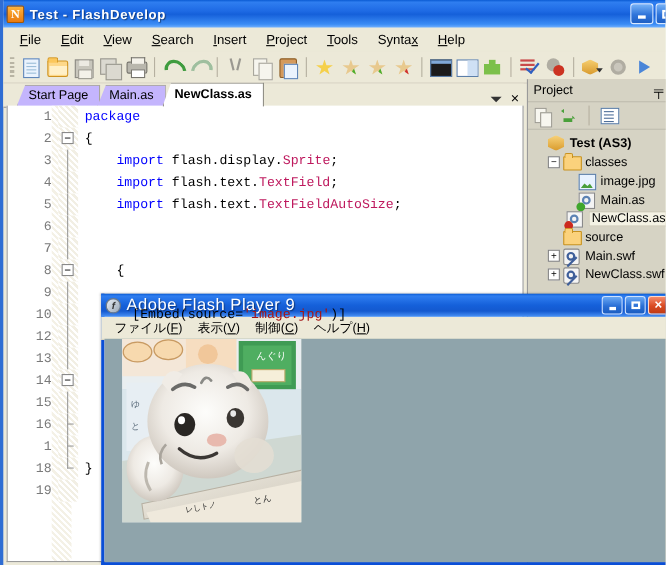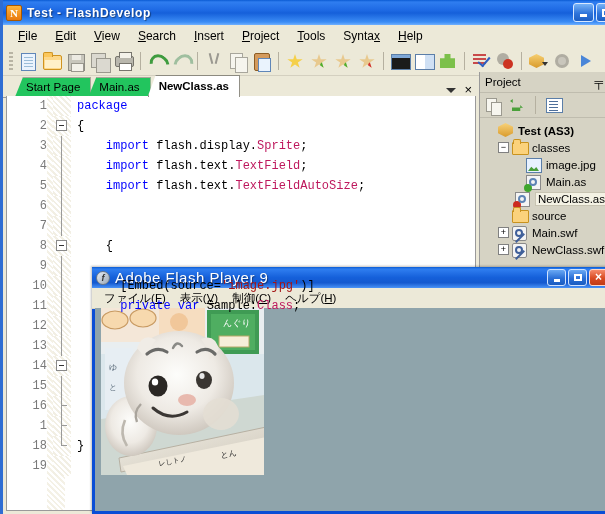--- a/index.html
+++ b/index.html
@@ -131,21 +131,21 @@
   .tabstrip{
     height:22px;background:#ece9d8;position:relative;
     display:flex;align-items:flex-end;
     padding-left:12px;
     border-bottom:1px solid #9a9a9a;
     width:473px;box-sizing:border-box;
   }
   .tab{
     height:19px;line-height:19px;
     padding:0 10px 0 10px;
-    background:#22c55e;
+    background:#c4b5fd;
     border:1px solid #a9a69a;border-bottom:none;
     margin-right:-3px;
     font-size:11.5px;color:#000;
     border-radius:0;
     transform:skewX(0deg);
     position:relative;
     clip-path:polygon(8px 0,100% 0,100% 100%,0 100%);
   }
   .tab.active{
     background:#fff;font-weight:bold;height:21px;line-height:21px;
@@ -253,21 +253,21 @@
   .fp-btn.close{background:linear-gradient(to bottom,#f58a6a,#d94a22 55%,#c03b15);border-color:#ffd8c8;}
   .fp-glyph-min{width:6px;height:3px;background:#fff;margin-top:5px;}
   .fp-glyph-max{width:8px;height:7px;border:2px solid #fff;box-sizing:border-box;}
   .fp-glyph-close{color:#fff;font-size:12px;font-weight:bold;line-height:11px;}
   .fp-menubar{height:20px;background:#ece9d8;display:flex;align-items:center;
     padding-left:5px;margin:0 -3px;border-bottom:1px solid #d8d4c4;}
   .fp-menu{padding:2px 7px;font-size:11.5px;color:#000;white-space:nowrap;
     font-family:"Liberation Sans", sans-serif;}
   .fp-menu u{text-decoration:underline;}
   .fp-stage{position:absolute;left:0;right:0;top:41px;bottom:0;background:#8fa4ab;overflow:hidden;}
-  .fp-photo{position:absolute;left:6px;top:0;width:163px;height:167px;overflow:hidden;background:#cfd6d2;}
+  .fp-photo{position:absolute;left:16px;top:0;width:163px;height:167px;overflow:hidden;background:#cfd6d2;}
 </style>
 </head>
 <body>
 
 <div id="app-window">
 
   <div class="titlebar">
     <div class="app-icon">N</div>
     <div class="title-text">Test - FlashDevelop</div>
     <div class="tb-buttons">
@@ -447,27 +447,20 @@
             <span class="vline"></span>
           </div>
           <div class="code"></div>
         </div>
         <div class="code-row">
           <div class="ln">10</div>
           <div class="fold">
             <span class="vline"></span>
           </div>
           <div class="code"><span class="">      [Embed(source=</span><span class="str">'image.jpg'</span><span class="">)]</span></div>
-        </div>
-        <div class="code-row">
-          <div class="ln">11</div>
-          <div class="fold">
-            <span class="vline"></span>
-          </div>
-          <div class="code"><span class="">      </span><span class="kw">private var</span><span class=""> Sample:</span><span class="ty">Class</span><span class="">;</span></div>
         </div>
         <div class="code-row">
           <div class="ln">12</div>
           <div class="fold">
             <span class="vline"></span>
           </div>
           <div class="code"></div>
         </div>
         <div class="code-row">
           <div class="ln">13</div>

